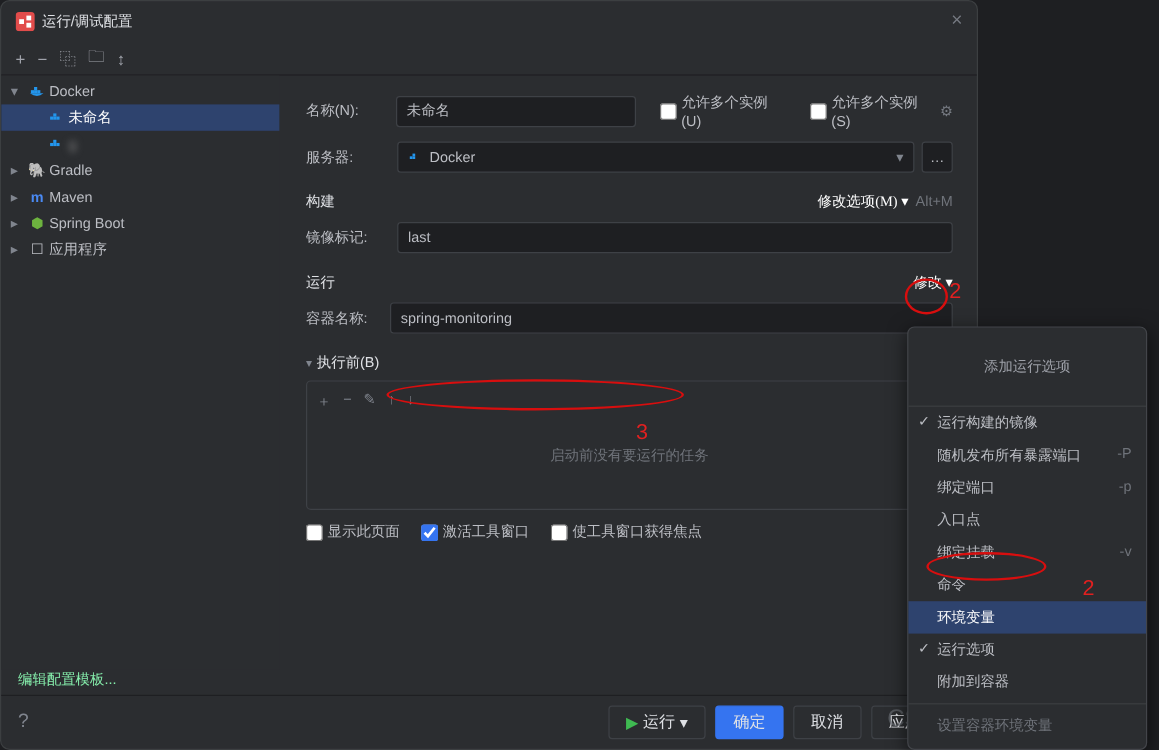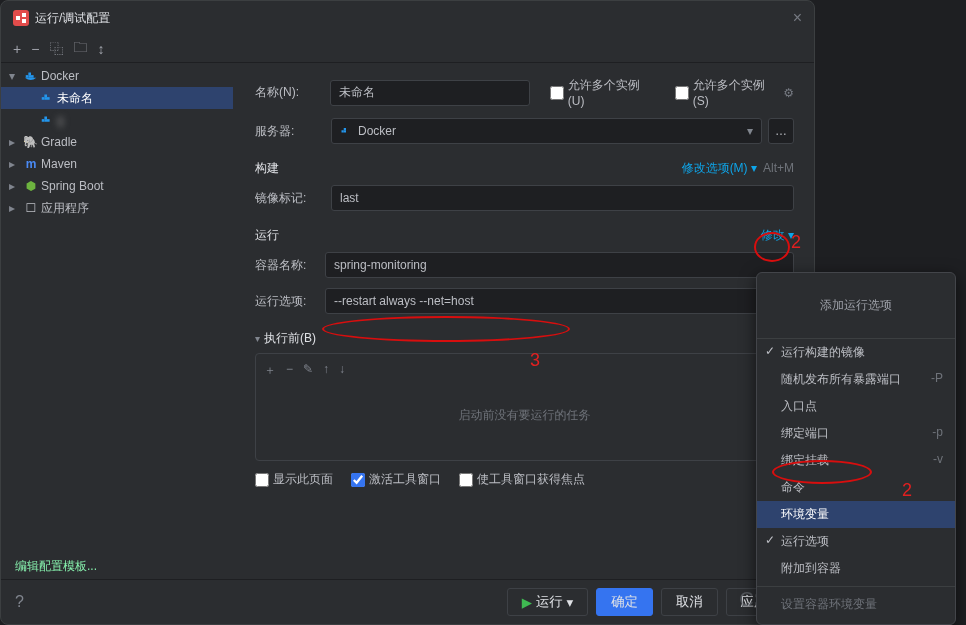--- a/index.html
+++ b/index.html
@@ -70,21 +70,21 @@
   border-radius: 3px;
   font-size: 12px;
 }
 .inp { flex: 0 0 200px; }
 .sel { flex: 1; display: flex; align-items: center; justify-content: space-between; }
 .sel .arr { color: #80858e; }
 .sqbtn { width: 26px; height: 26px; margin-left: 6px; border: 1px solid #3e4146; background: #1e1f22; border-radius: 3px; display: flex; align-items: center; justify-content: center; color: #bcbec4; }
 .sect { margin-top: 16px; }
 .sect-head { display: flex; justify-content: space-between; align-items: center; margin-bottom: 8px; }
 .sect-title { color: #dfe1e5; }
-.sect-link { color: #0ea5e9; cursor: pointer; }
+.sect-link { color: #ffffff; cursor: pointer; font-family: Liberation Serif, serif; }
 .hint { color: #6f737a; margin-left: 6px; }
 .full { flex: 1 !important; }
 .checkbox-row { display: flex; align-items: center; gap: 18px; margin-left: 0; }
 .cb { display: flex; align-items: center; gap: 4px; color: #bcbec4; }
 .cb input { accent-color: #3574f0; width: 14px; height: 14px; }
 .before-exec {
   border: 1px solid #3e4146;
   border-radius: 4px;
   margin-top: 6px;
   padding: 8px;
@@ -282,24 +282,20 @@
 
       <div class="sect">
         <div class="sect-head">
           <span class="sect-title">运行</span>
           <span class="sect-link"><span>修改</span> ▾</span>
         </div>
         <div class="row">
           <span class="lbl" style="width:70px">容器名称:</span>
           <input class="inp full" value="spring-monitoring" style="">
         </div>
-        <div class="row">
-          <span class="lbl" style="width:70px">运行选项:</span>
-          <input class="inp full" value="--restart always --net=host" style="">
-        </div>
       </div>
 
       <div class="sect">
         <div style="display:flex;align-items:center;">
             <span class="collapse-tri">▾</span>
             <span class="sect-title">执行前(B)</span>
           </div>
         <div class="before-exec">
           <div class="be-toolbar">
             <span>＋</span>
@@ -341,22 +337,22 @@
       <button class="btn">取消</button>
       <button class="btn">应用(A)</button>
     </div>
   </div>
 </div>
 
 <div class="popup">
   <div class="popup-title">添加运行选项</div>
   <div class="popup-item checked"><span>运行构建的镜像</span></div>
   <div class="popup-item"><span>随机发布所有暴露端口</span><span class="sh">-P</span></div>
+  <div class="popup-item"><span>绑定端口</span><span class="sh">-p</span></div>
   <div class="popup-item"><span>入口点</span></div>
-  <div class="popup-item"><span>绑定端口</span><span class="sh">-p</span></div>
   <div class="popup-item"><span>绑定挂载</span><span class="sh">-v</span></div>
   <div class="popup-item"><span>命令</span></div>
   <div class="popup-item hl"><span>环境变量</span></div>
   <div class="popup-item checked"><span>运行选项</span></div>
   <div class="popup-item"><span>附加到容器</span></div>
   <div class="popup-sep"></div>
   <div class="popup-item disabled">设置容器环境变量</div>
 </div>
 
 <div class="anno circle1"></div>

